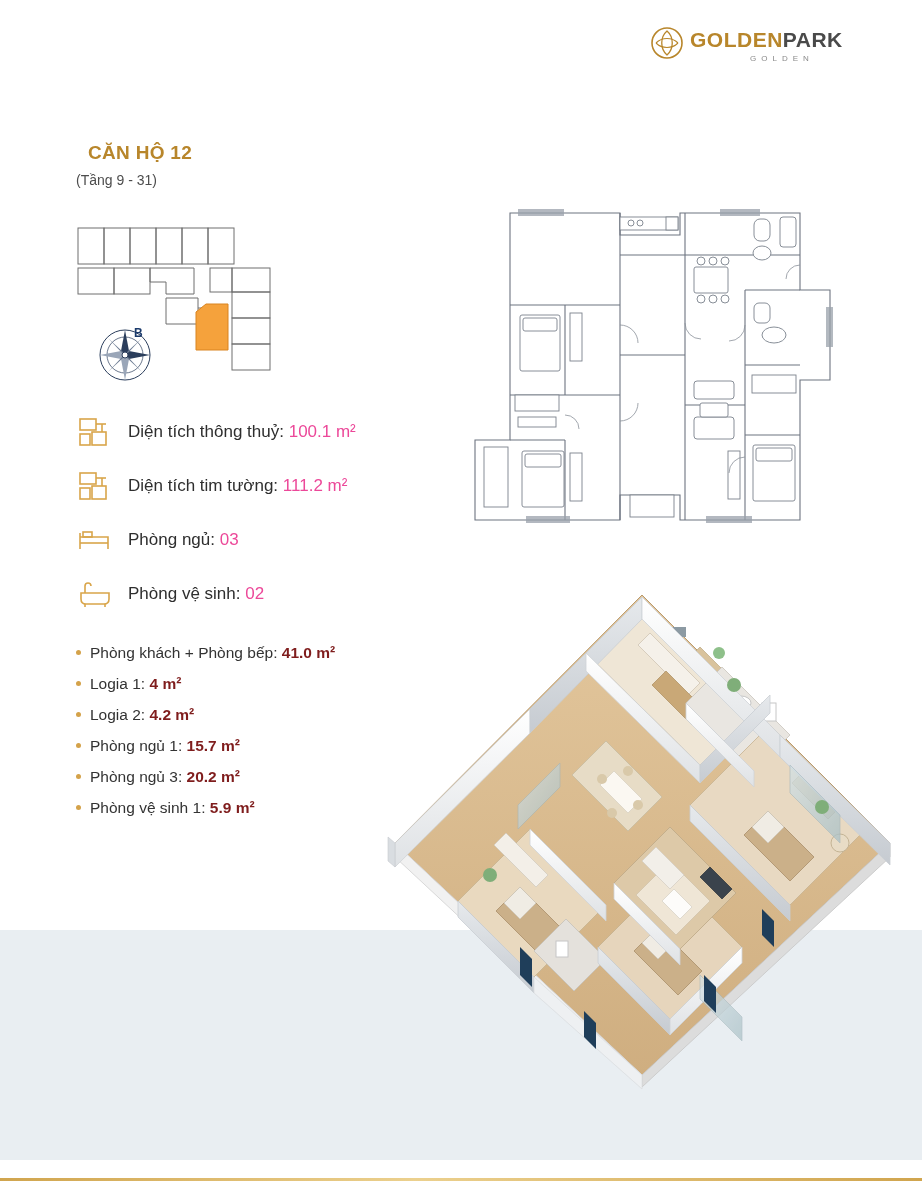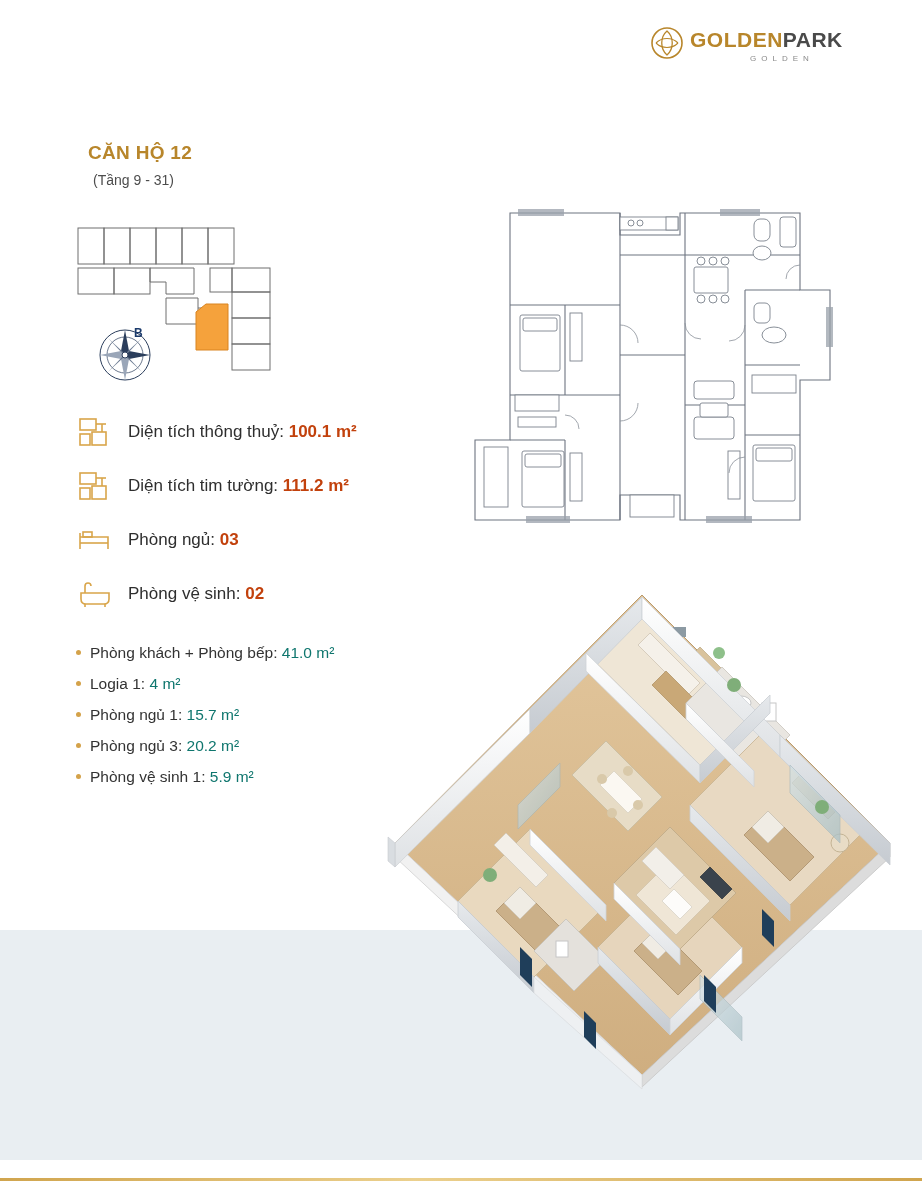--- a/index.html
+++ b/index.html
@@ -84,21 +84,21 @@
     left: 76px;
     top: 142px;
     font-size: 19px;
     font-weight: bold;
     color: #b8862b;
     letter-spacing: .3px;
     margin-left: 12px;
   }
   .subtitle {
     position: absolute;
-    left: 93px;
+    left: 76px;
     top: 172px;
     font-size: 14px;
     color: #4d4d4d;
   }
 
   
   .keyplan {
     position: absolute;
     left: 70px;
     top: 220px;
@@ -127,21 +127,21 @@
     height: 34px;
     flex: 0 0 42px;
     position: relative;
   }
   .spec .txt {
     font-size: 17px;
     color: #2e2e2e;
     margin-left: 10px;
     white-space: nowrap;
   }
-  .spec .txt b { font-weight: bold; color: #c2410c; }
+  .spec .txt b { font-weight: normal; color: #ec4899; }
 
   #spec-0 { top: 412px; }
   #spec-1 { top: 466px; }
   #spec-2 { top: 520px; }
   #spec-3 { top: 574px; }
 
   
   .bullets {
     position: absolute;
     left: 76px;
@@ -159,21 +159,21 @@
   .bullet .dot {
     width: 5px;
     height: 5px;
     border-radius: 50%;
     background: #d4a24a;
     margin-right: 9px;
     flex: 0 0 5px;
     position: relative;
     top: -3px;
   }
-  .bullet b { font-weight: normal; color: #0f766e; }
+  .bullet b { font-weight: bold; color: #7f1d1d; }
 
   
   .plan2d {
     position: absolute;
     left: 470px;
     top: 195px;
     width: 370px;
     height: 340px;
   }
 
@@ -331,20 +331,24 @@
 </div>
 
 <div class="bullets">
   <div class="bullet">
     <span class="dot"></span>
     <span>Phòng khách + Phòng bếp:</span>&nbsp;<b>41.0 m²</b>
   </div>
   <div class="bullet">
     <span class="dot"></span>
     <span>Logia 1:</span>&nbsp;<b>4 m²</b>
+  </div>
+  <div class="bullet">
+    <span class="dot"></span>
+    <span>Logia 2:</span>&nbsp;<b>4.2 m²</b>
   </div>
   <div class="bullet">
     <span class="dot"></span>
     <span>Phòng ngủ 1:</span>&nbsp;<b>15.7 m²</b>
   </div>
   <div class="bullet">
     <span class="dot"></span>
     <span>Phòng ngủ 3:</span>&nbsp;<b>20.2 m²</b>
   </div>
   <div class="bullet">

